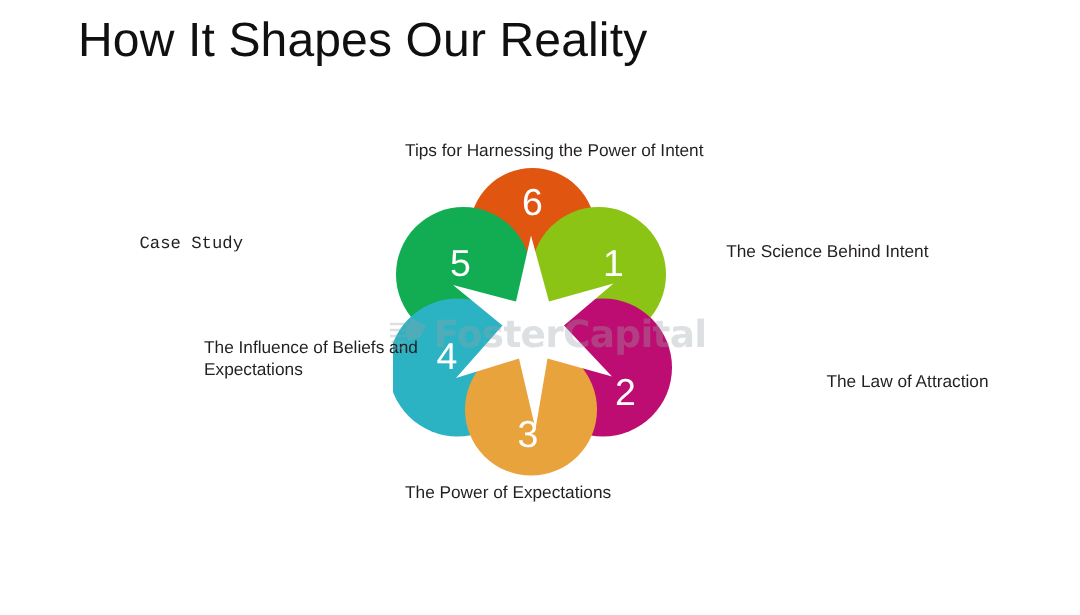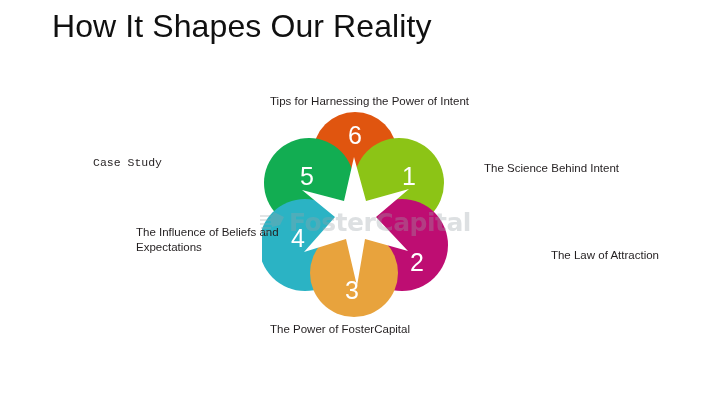--- a/index.html
+++ b/index.html
@@ -148,21 +148,21 @@
     <div class="petal-number" style="left:155px; top:158px;">2</div>
     <div class="petal-number" style="left:90px; top:186px;">3</div>
   </div>
 
   <div class="callout" id="label-6">Tips for Harnessing the Power of Intent</div>
 
   <div class="callout right" id="label-1">The Science Behind Intent</div>
 
   <div class="callout right" id="label-2">The Law of Attraction</div>
 
-  <div class="callout" id="label-3">The Power of FosterCapital</div>
+  <div class="callout" id="label-3">The Power of Expectations</div>
 
   <div class="callout left" id="label-4">The Influence of Beliefs and Expectations</div>
 
   <div class="callout left" id="label-5">Case Study</div>
 
   <div id="watermark">
     <svg id="watermark-logo" viewBox="0 0 30 30">
       <g stroke="#9aa3a8" stroke-width="1.7" fill="none">
         <path d="M2 8 H16"></path>
         <path d="M2 12 H16"></path>

